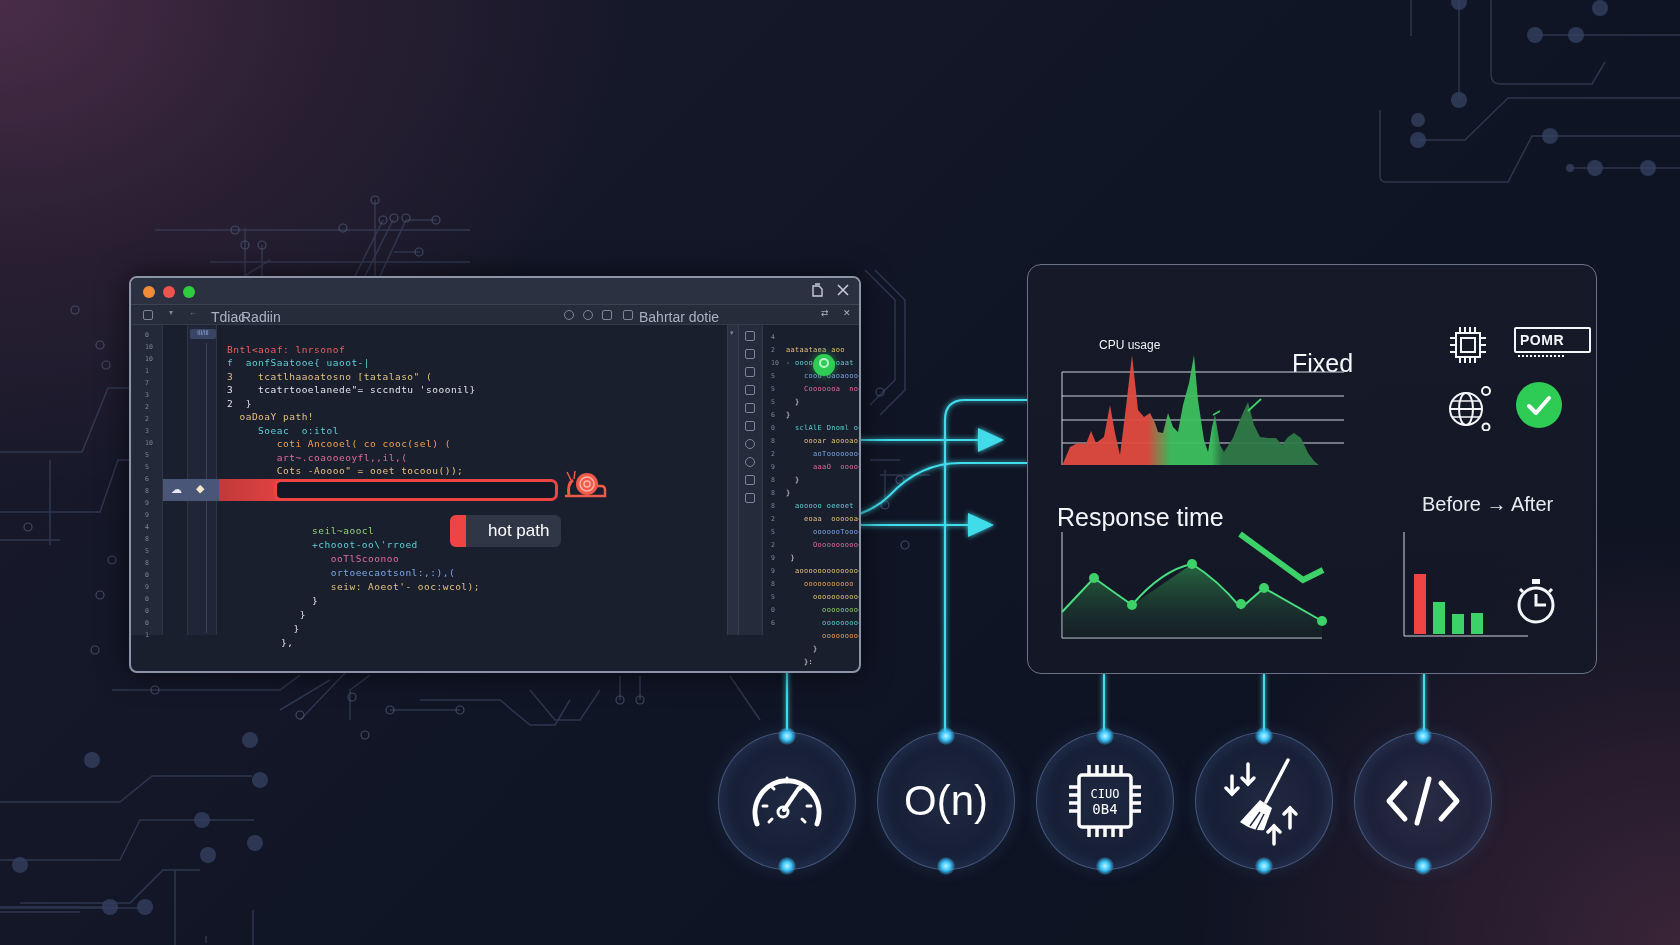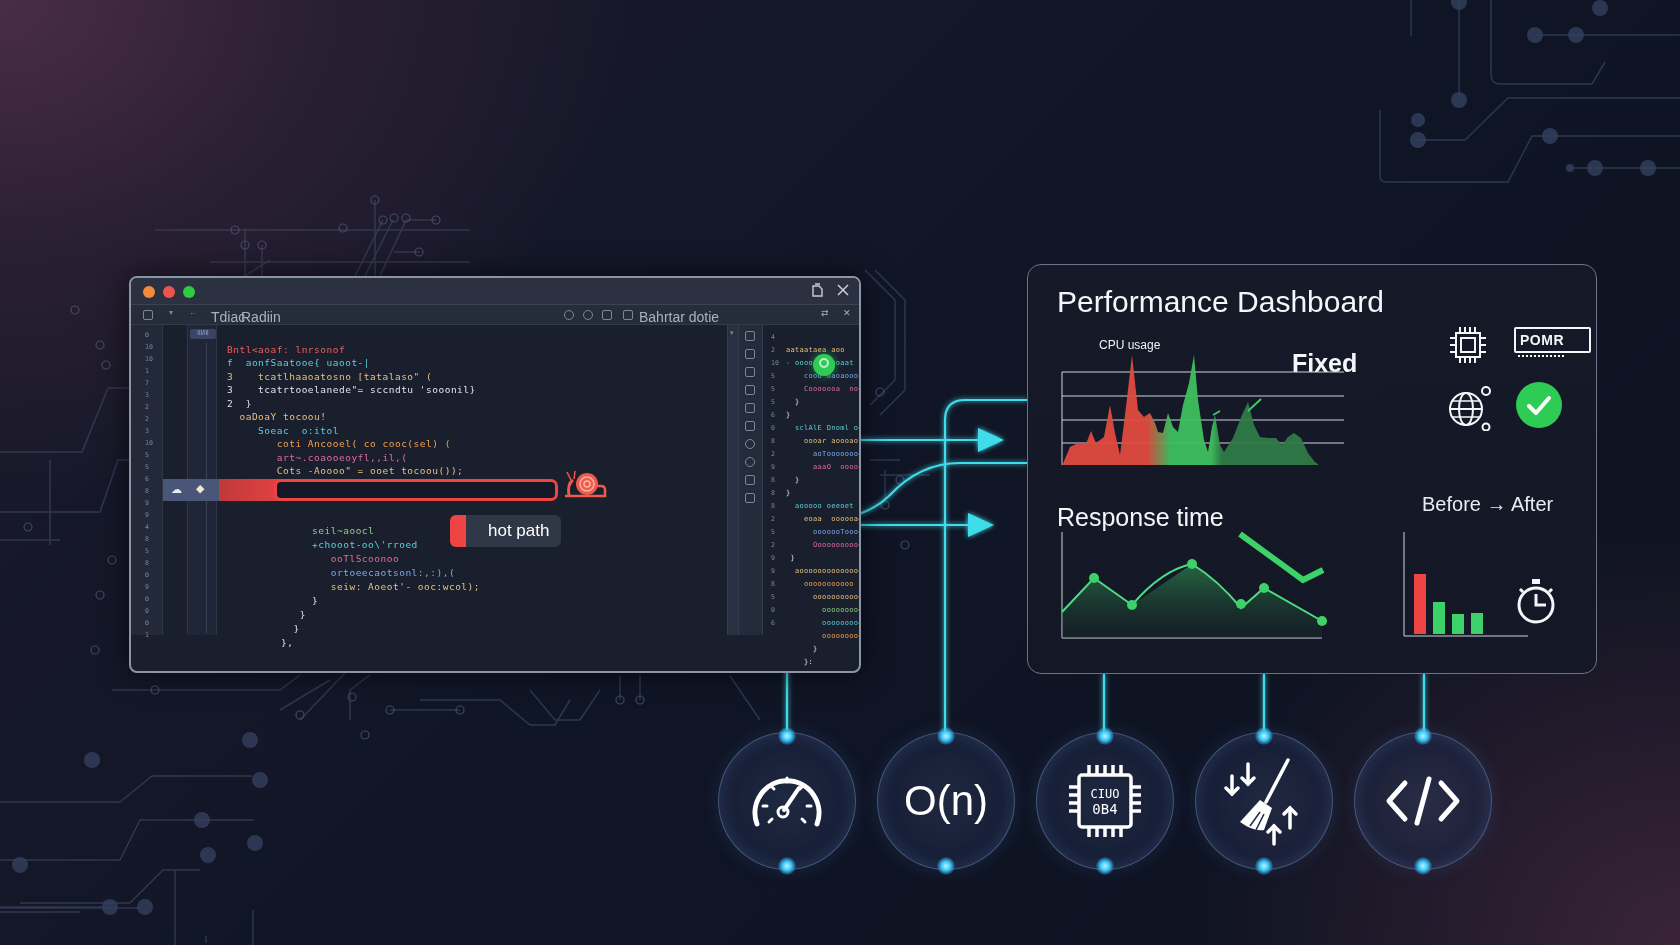--- a/index.html
+++ b/index.html
@@ -280,21 +280,21 @@
     <div class="abs" style="left:2px;top:4px;width:26px;height:10px;background:#3a4566;border-radius:2px;font-size:7px;color:#8aa0d0;text-align:center;">ill/iil</div>
     <div class="abs" style="left:18px;top:18px;width:1px;height:290px;background:#3a4255;"></div>
   </div>
 
   <div class="code" style="left:96px;top:51px;line-height:13.5px;">
 <span class="k-red">Bntl&lt;aoaf: lnrsonof</span>
 <span class="k-cyan">f  aonfSaatooe{ uaoot-|</span>
 <span class="k-yellow">3    tcatlhaaoatosno [tatalaso" (</span>
 <span class="k-white">3    tcatrtooelanede"= sccndtu 'sooonil}</span>
 <span class="k-white">2  }</span>
-<span class="k-yellow">  oaDoaY tocoou!</span>
+<span class="k-yellow">  oaDoaY path!</span>
 <span class="k-cyan">     Soeac  o:itol</span>
 <span class="k-orange">        coti Ancooel( co cooc(sel) (</span>
 <span class="k-pink">        art~.coaooeoyfl,,il,(</span>
 <span class="k-yellow">        Cots -Aoooo" = ooet tocoou());</span>
   </div>
 
   <div class="abs" style="left:32px;top:201px;width:88px;height:22px;background:#4a5678;">
     <span class="abs" style="left:8px;top:4px;font-size:11px;color:#e6ecf7;">☁</span>
     <span class="abs" style="left:33px;top:3px;font-size:11px;color:#f5e8c8;">◆</span>
   </div>
@@ -395,23 +395,22 @@
 <span class="k-white">    }:</span>
 <span class="k-white">  }</span>
   </div>
   <div class="abs" style="left:682px;top:76px;width:22px;height:22px;border-radius:50%;background:#2ecc55;box-shadow:0 0 8px rgba(46,204,85,0.6);">
     <span class="abs" style="left:6px;top:4px;width:10px;height:10px;border:2px solid #b8f5c8;border-radius:50%;"></span>
   </div>
 
 </div>
 
 <div class="dash">
-  <div class="dash-title">Performance Dashboard</div>
   <div class="dash-label" style="left:27px;top:73px;">CPU usage</div>
-  <div class="fixed-label" style="left:264px;top:84px;font-weight:bold;">Fixed</div>
+  <div class="fixed-label" style="left:264px;top:84px;">Fixed</div>
 
   <svg class="abs" style="left:30px;top:50px;" width="300" height="150">
     <defs>
       <linearGradient id="cpuFill" x1="0" x2="1" y1="0" y2="0">
         <stop offset="0" stop-color="#e04a3f"></stop>
         <stop offset="0.33" stop-color="#e04a3f"></stop>
         <stop offset="0.42" stop-color="#3dbf5e"></stop>
         <stop offset="0.58" stop-color="#3dbf5e"></stop>
         <stop offset="0.62" stop-color="#2f7a46"></stop>
         <stop offset="1" stop-color="#2f7a46"></stop>

